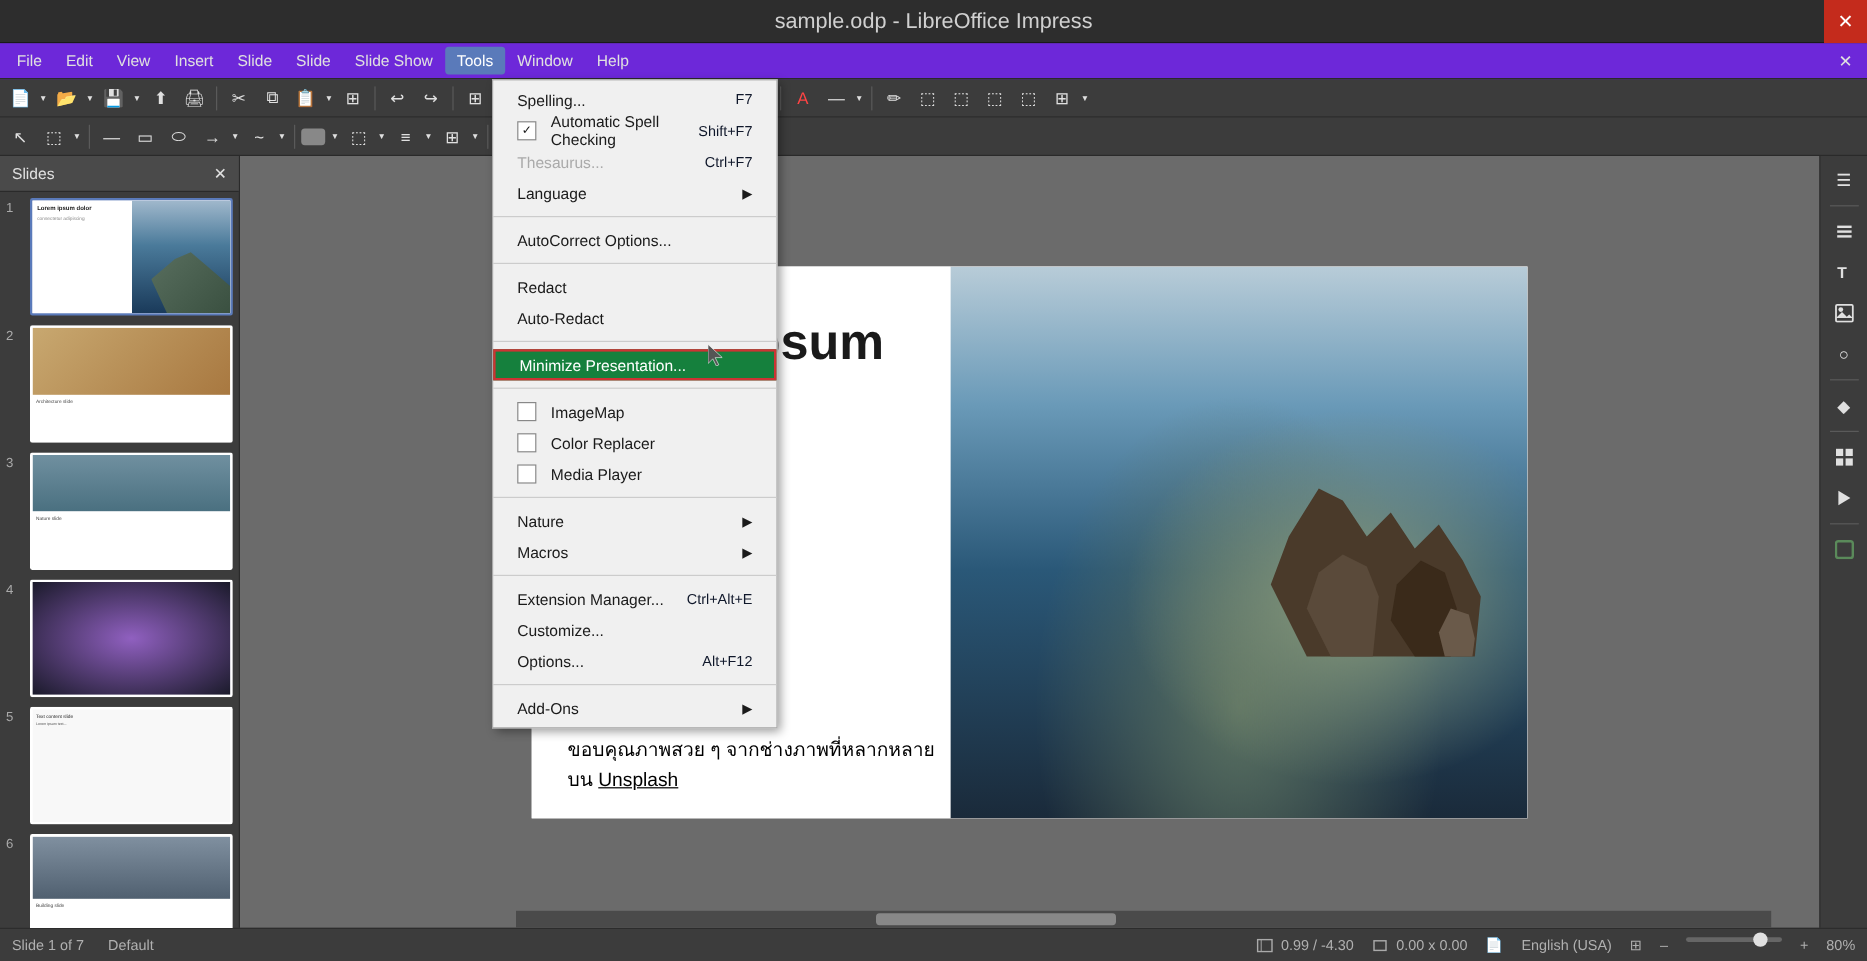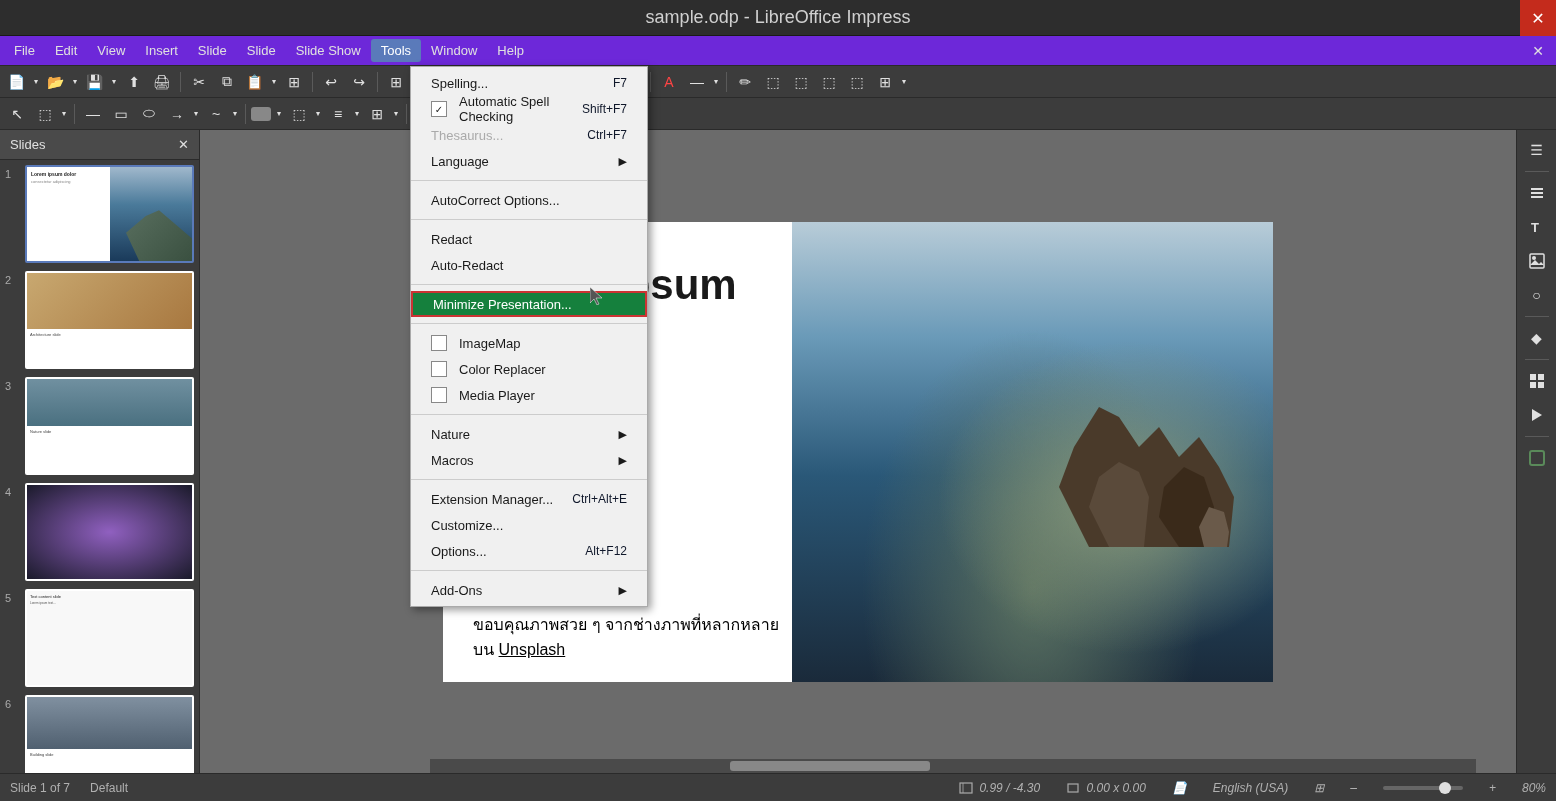--- a/index.html
+++ b/index.html
@@ -229,21 +229,21 @@
       height: 28px;
       background: #3c3c3c;
       border-top: 1px solid #2a2a2a;
       display: flex;
       align-items: center;
       padding: 0 10px;
       font-size: 12px;
       color: #b0b0b0;
       gap: 20px;
     }
-    #status-bar .right { margin-left: auto; display: flex; align-items: center; gap: 26px; font-style: italic; }
+    #status-bar .right { margin-left: auto; display: flex; align-items: flex-start; gap: 15px; }
 
     
     #tools-menu {
       position: absolute;
       top: 66px;
       left: 410px;
       background: #f0f0f0;
       border: 1px solid #aaa;
       box-shadow: 3px 3px 8px rgba(0,0,0,0.4);
       width: 238px;

